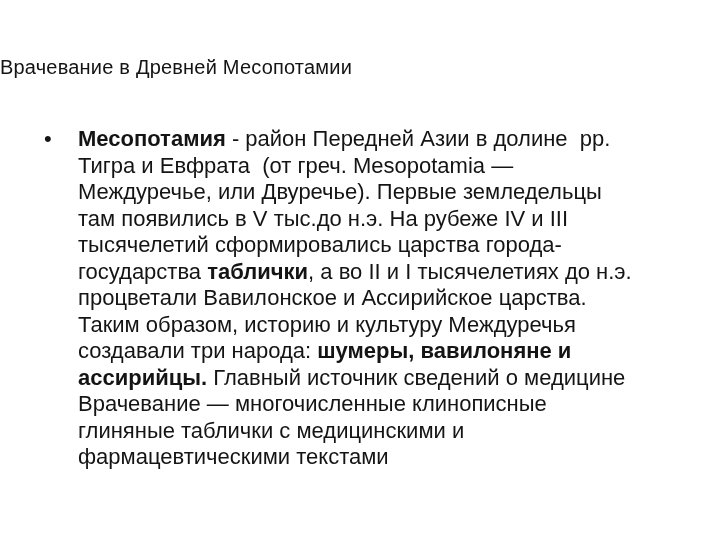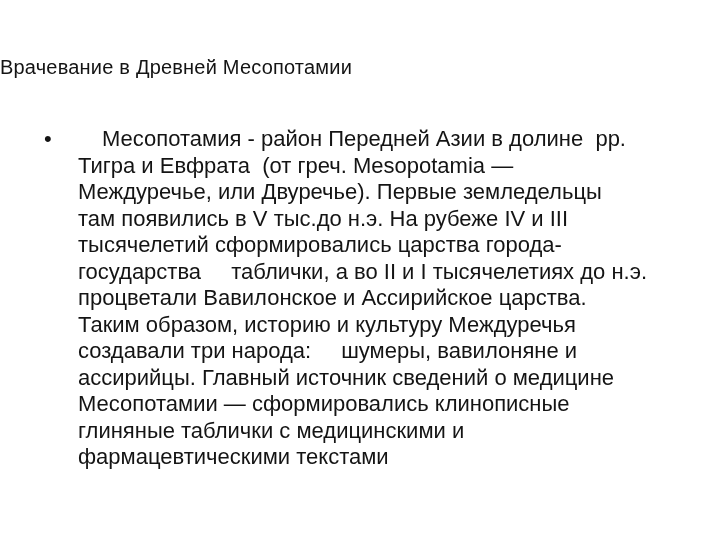--- a/index.html
+++ b/index.html
@@ -41,39 +41,38 @@
     line-height: 26.5px;
   }
   .bullet-text {
     margin-left: 34px;
     font-size: 22px;
     line-height: 26.5px;
     white-space: pre-wrap;
     text-align: left;
   }
   .bullet-text .seg-bold {
-    font-weight: normal;
-    margin-left: 24px;
+    font-weight: bold;
   }
 </style>
 </head>
 <body>
 
 <div class="slide" style="--bg-color: #ffffff; --text-color: #141414;">
   <div class="slide-title">Врачевание в Древней Месопотамии</div>
 
   <div class="bullet-item">
     <span class="bullet-marker">•</span>
     <div class="bullet-text" id="body-text"><span class="seg-bold">Месопотамия</span><span class="seg-regular"> - район Передней Азии в долине  рр.
 Тигра и Евфрата  (от греч. Mesopotamia —
 Междуречье, или Двуречье). Первые земледельцы
 там появились в V тыс.до н.э. На рубеже IV и III
 тысячелетий сформировались царства города-
 государства </span><span class="seg-bold">таблички</span><span class="seg-regular">, а во II и I тысячелетиях до н.э.
 процветали Вавилонское и Ассирийское царства.
 Таким образом, историю и культуру Междуречья
 создавали три народа: </span><span class="seg-bold">шумеры, вавилоняне и
 ассирийцы.</span><span class="seg-regular"> Главный источник сведений о медицине
-Месопотамии — сформировались клинописные
+Врачевание — многочисленные клинописные
 глиняные таблички с медицинскими и
 фармацевтическими текстами</span></div>
   </div>
 </div>
 
 </body></html>

